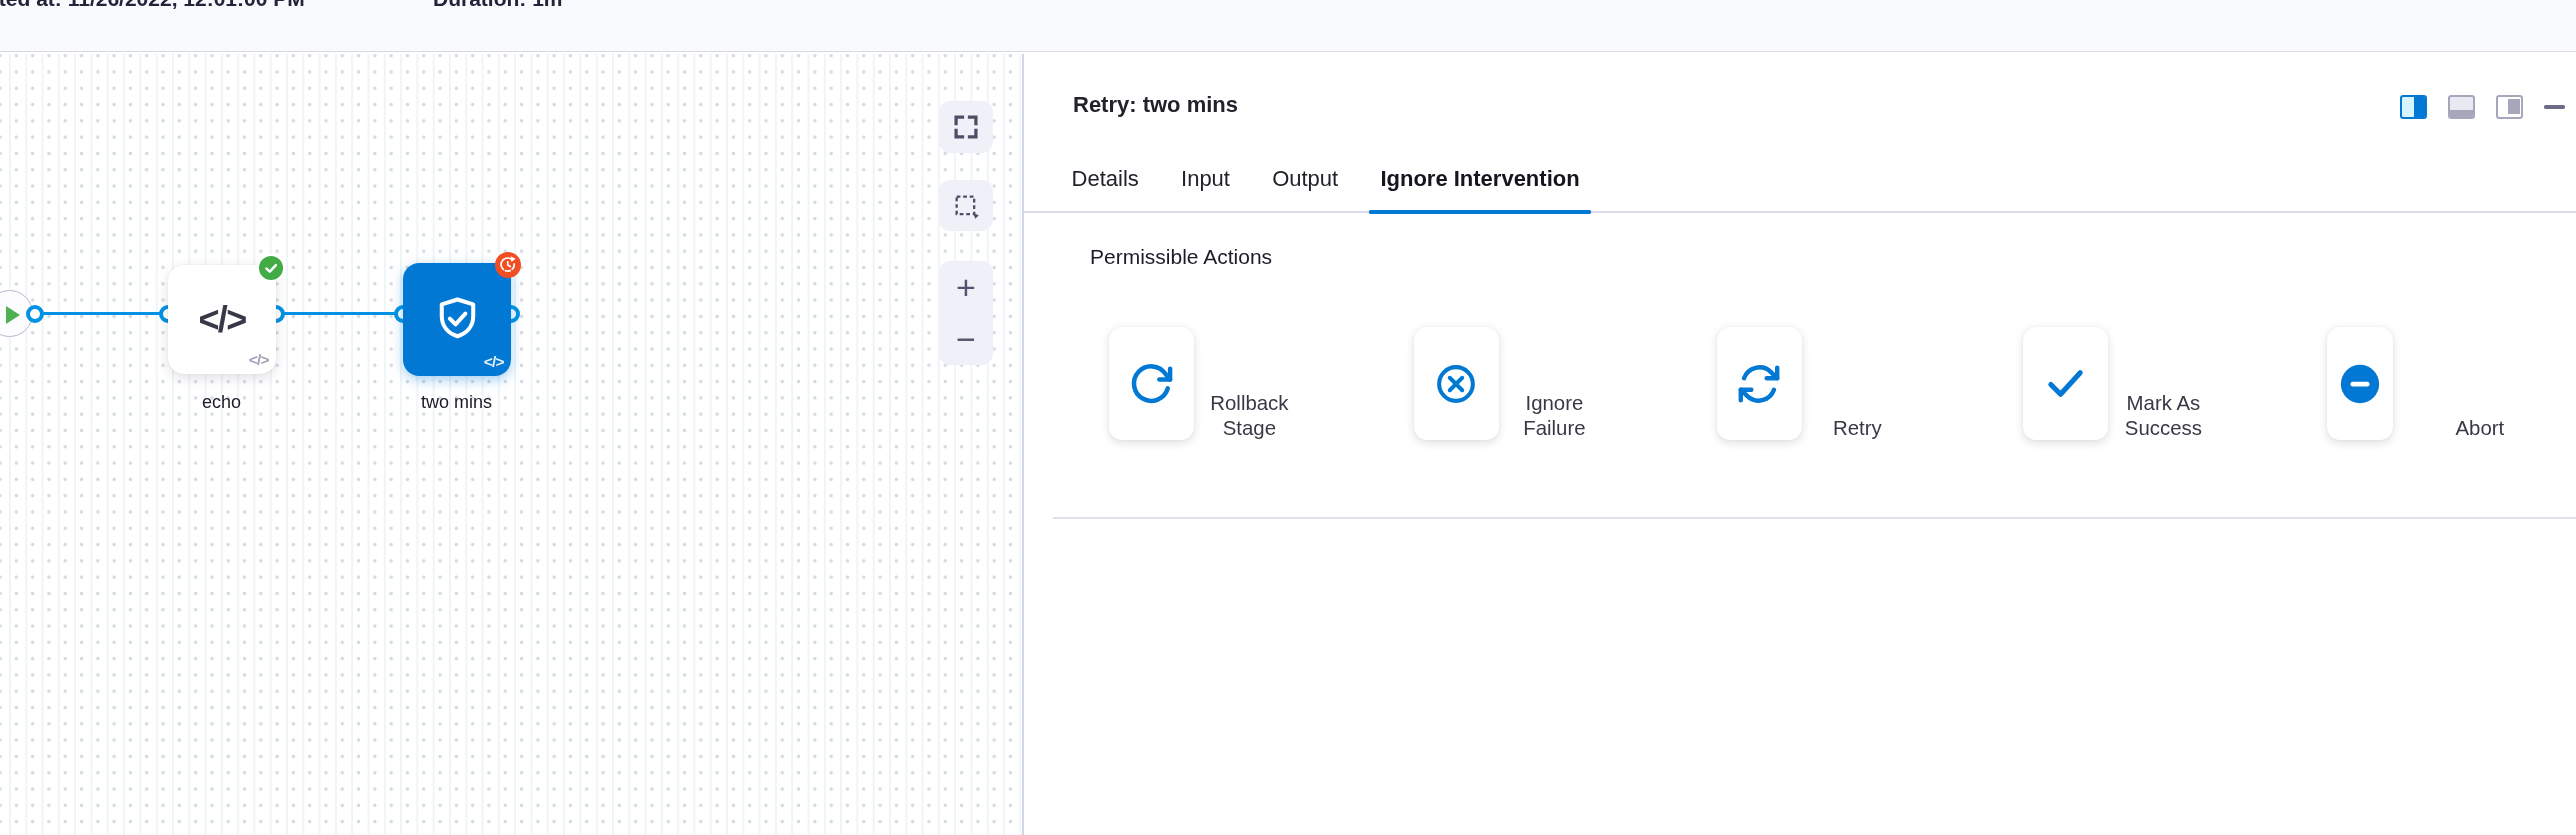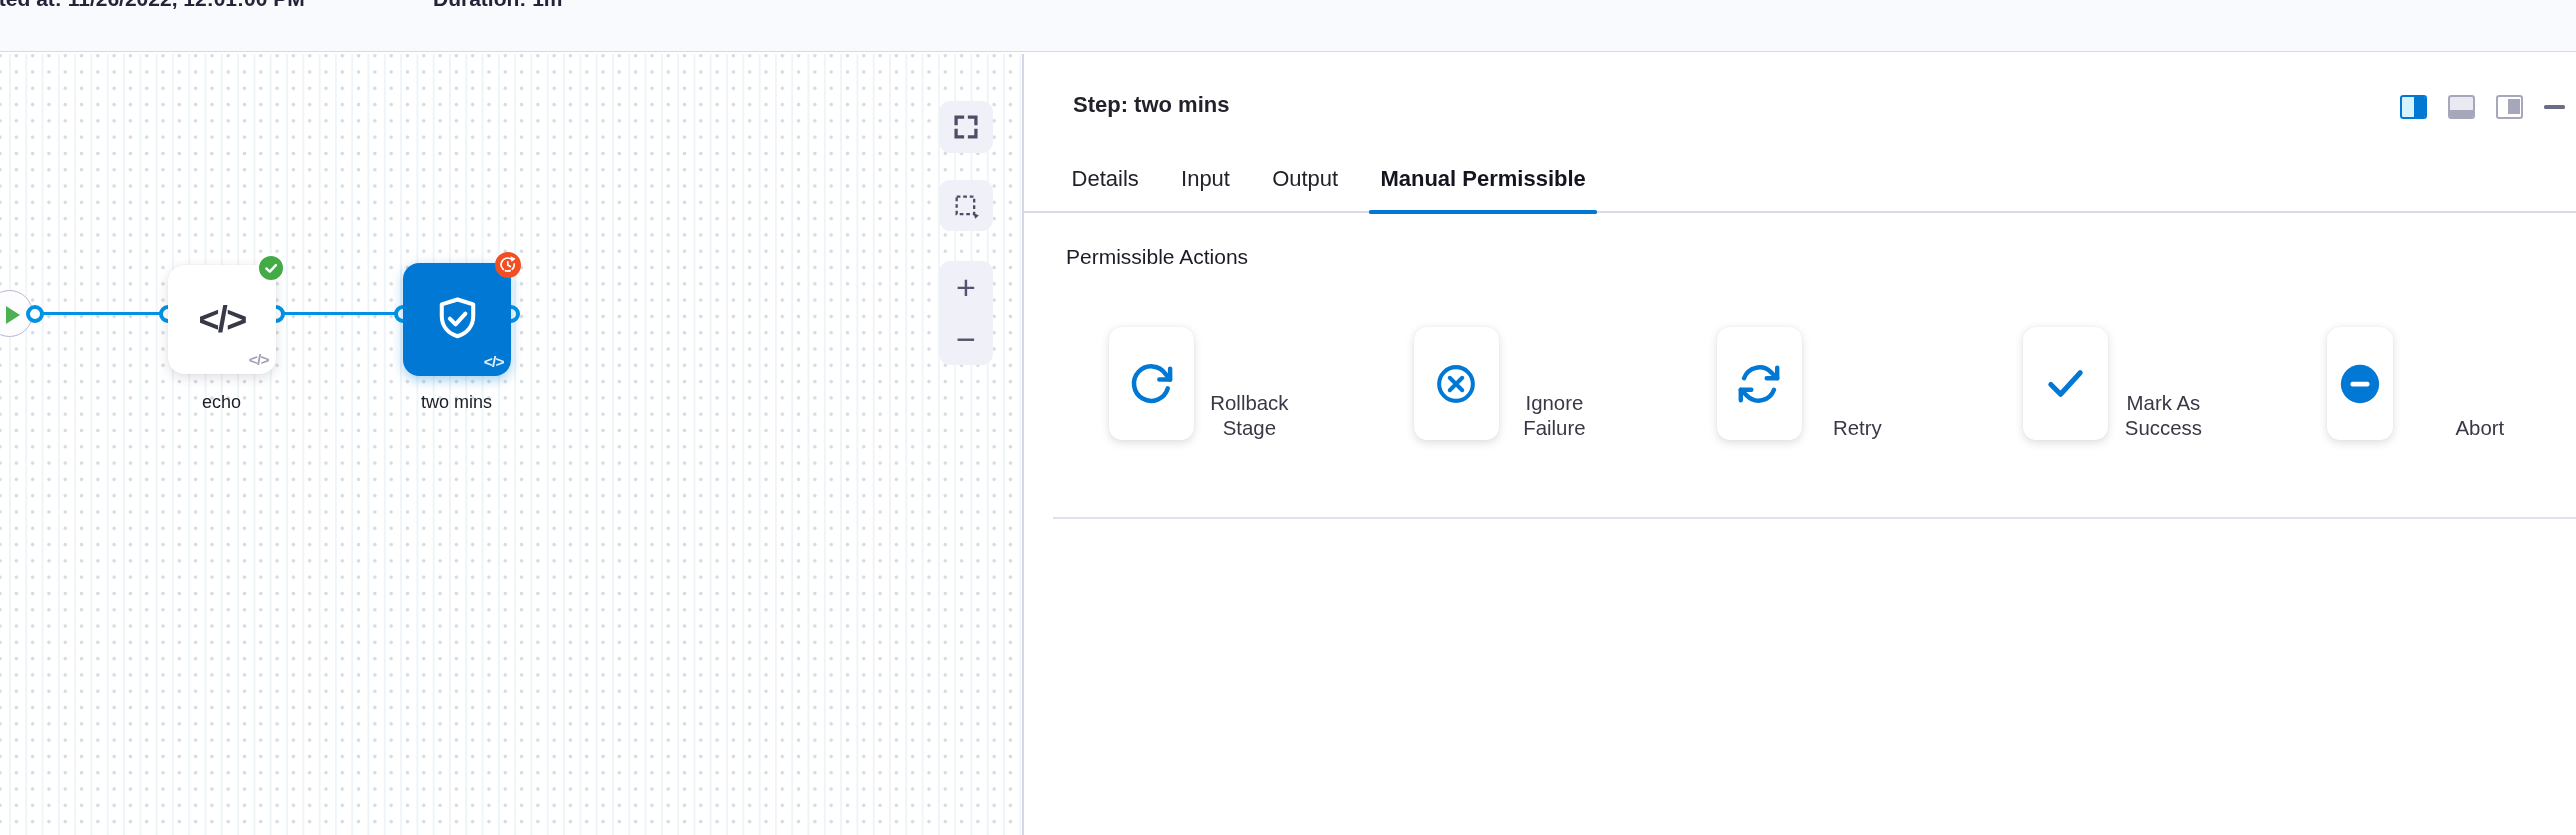--- a/index.html
+++ b/index.html
@@ -78,21 +78,21 @@
   .lt-inset .block-r { position: absolute; right: 1.6px; top: 1.6px; width: 12.2px; height: 15.5px; background: #a6a7ba; }
   .lt-min { width: 21px; height: 3.3px; border-radius: 1.6px; background: #6b6d85; cursor: pointer; }
 
   .tabs { display: flex; gap: 39px; margin-top: 38px; padding-left: 46px;
           border-bottom: 2.4px solid #dcdce8; }
   .tab { position: relative; padding: 9.8px 1.6px 19.6px; font-size: 22px; color: #22222a; cursor: pointer; }
   .tab.active { font-weight: 700; color: #15151f; }
   .tab-underline { position: absolute; left: -9.8px; right: -9.8px; bottom: -2.4px; height: 4.1px;
                    background: #0278d5; border-radius: 1.6px; }
 
-  .section-title { margin: 32px 0 0 42px; font-size: 21px; color: #1c1c28; }
+  .section-title { margin: 32px 0 0 66px; font-size: 21px; color: #1c1c28; }
 
   .actions { position: relative; margin-top: 58px; height: 187px; }
   .action { position: absolute; top: 0; width: 196px; display: flex; flex-direction: row; align-items: flex-end; cursor: pointer; }
   .a0 { left: 85px; } .a1 { left: 390px; } .a2 { left: 693px; } .a3 { left: 999px; } .a4 { left: 1303px; gap: 44px; }
   .action-card { width: 106px; height: 113px; background: #fff; border-radius: 13px;
                  box-shadow: 0 2.4px 8.2px rgba(96,97,112,.20), 0 0 1.6px rgba(40,41,61,.06);
                  display: flex; align-items: center; justify-content: center; }
   .action-label { margin-top: 21px; width: 139px; text-align: center; font-size: 20.4px; line-height: 24.5px; color: #383946; }
 
   .panel-divider { margin: 2.4px 0 0 29px; border: none; border-top: 2.4px solid #e1e1ec; }
@@ -162,21 +162,21 @@
     </svg>
   </div>
   <div class="zoom-pill">
     <div class="zoom-half">+</div>
     <div class="zoom-half">−</div>
   </div>
 </div>
 
 <div class="panel">
 
-  <div class="panel-title">Step: two mins</div>
+  <div class="panel-title">Retry: two mins</div>
 
   <div class="layout-toggles">
     <div class="lt lt-split-v">
       <div class="half-r"></div>
     </div>
     <div class="lt lt-split-h">
       <div class="band-b"></div>
     </div>
     <div class="lt lt-inset">
       <div class="block-r"></div>
@@ -188,21 +188,21 @@
     <div class="tab">
       <span>Details</span>
     </div>
     <div class="tab">
       <span>Input</span>
     </div>
     <div class="tab">
       <span>Output</span>
     </div>
     <div class="tab active">
-      <span>Manual Permissible</span>
+      <span>Ignore Intervention</span>
       <div class="tab-underline"></div>
     </div>
   </div>
 
   <div class="section-title">Permissible Actions</div>
 
   <div class="actions">
 
     <div class="action a0">
       <div class="action-card">

